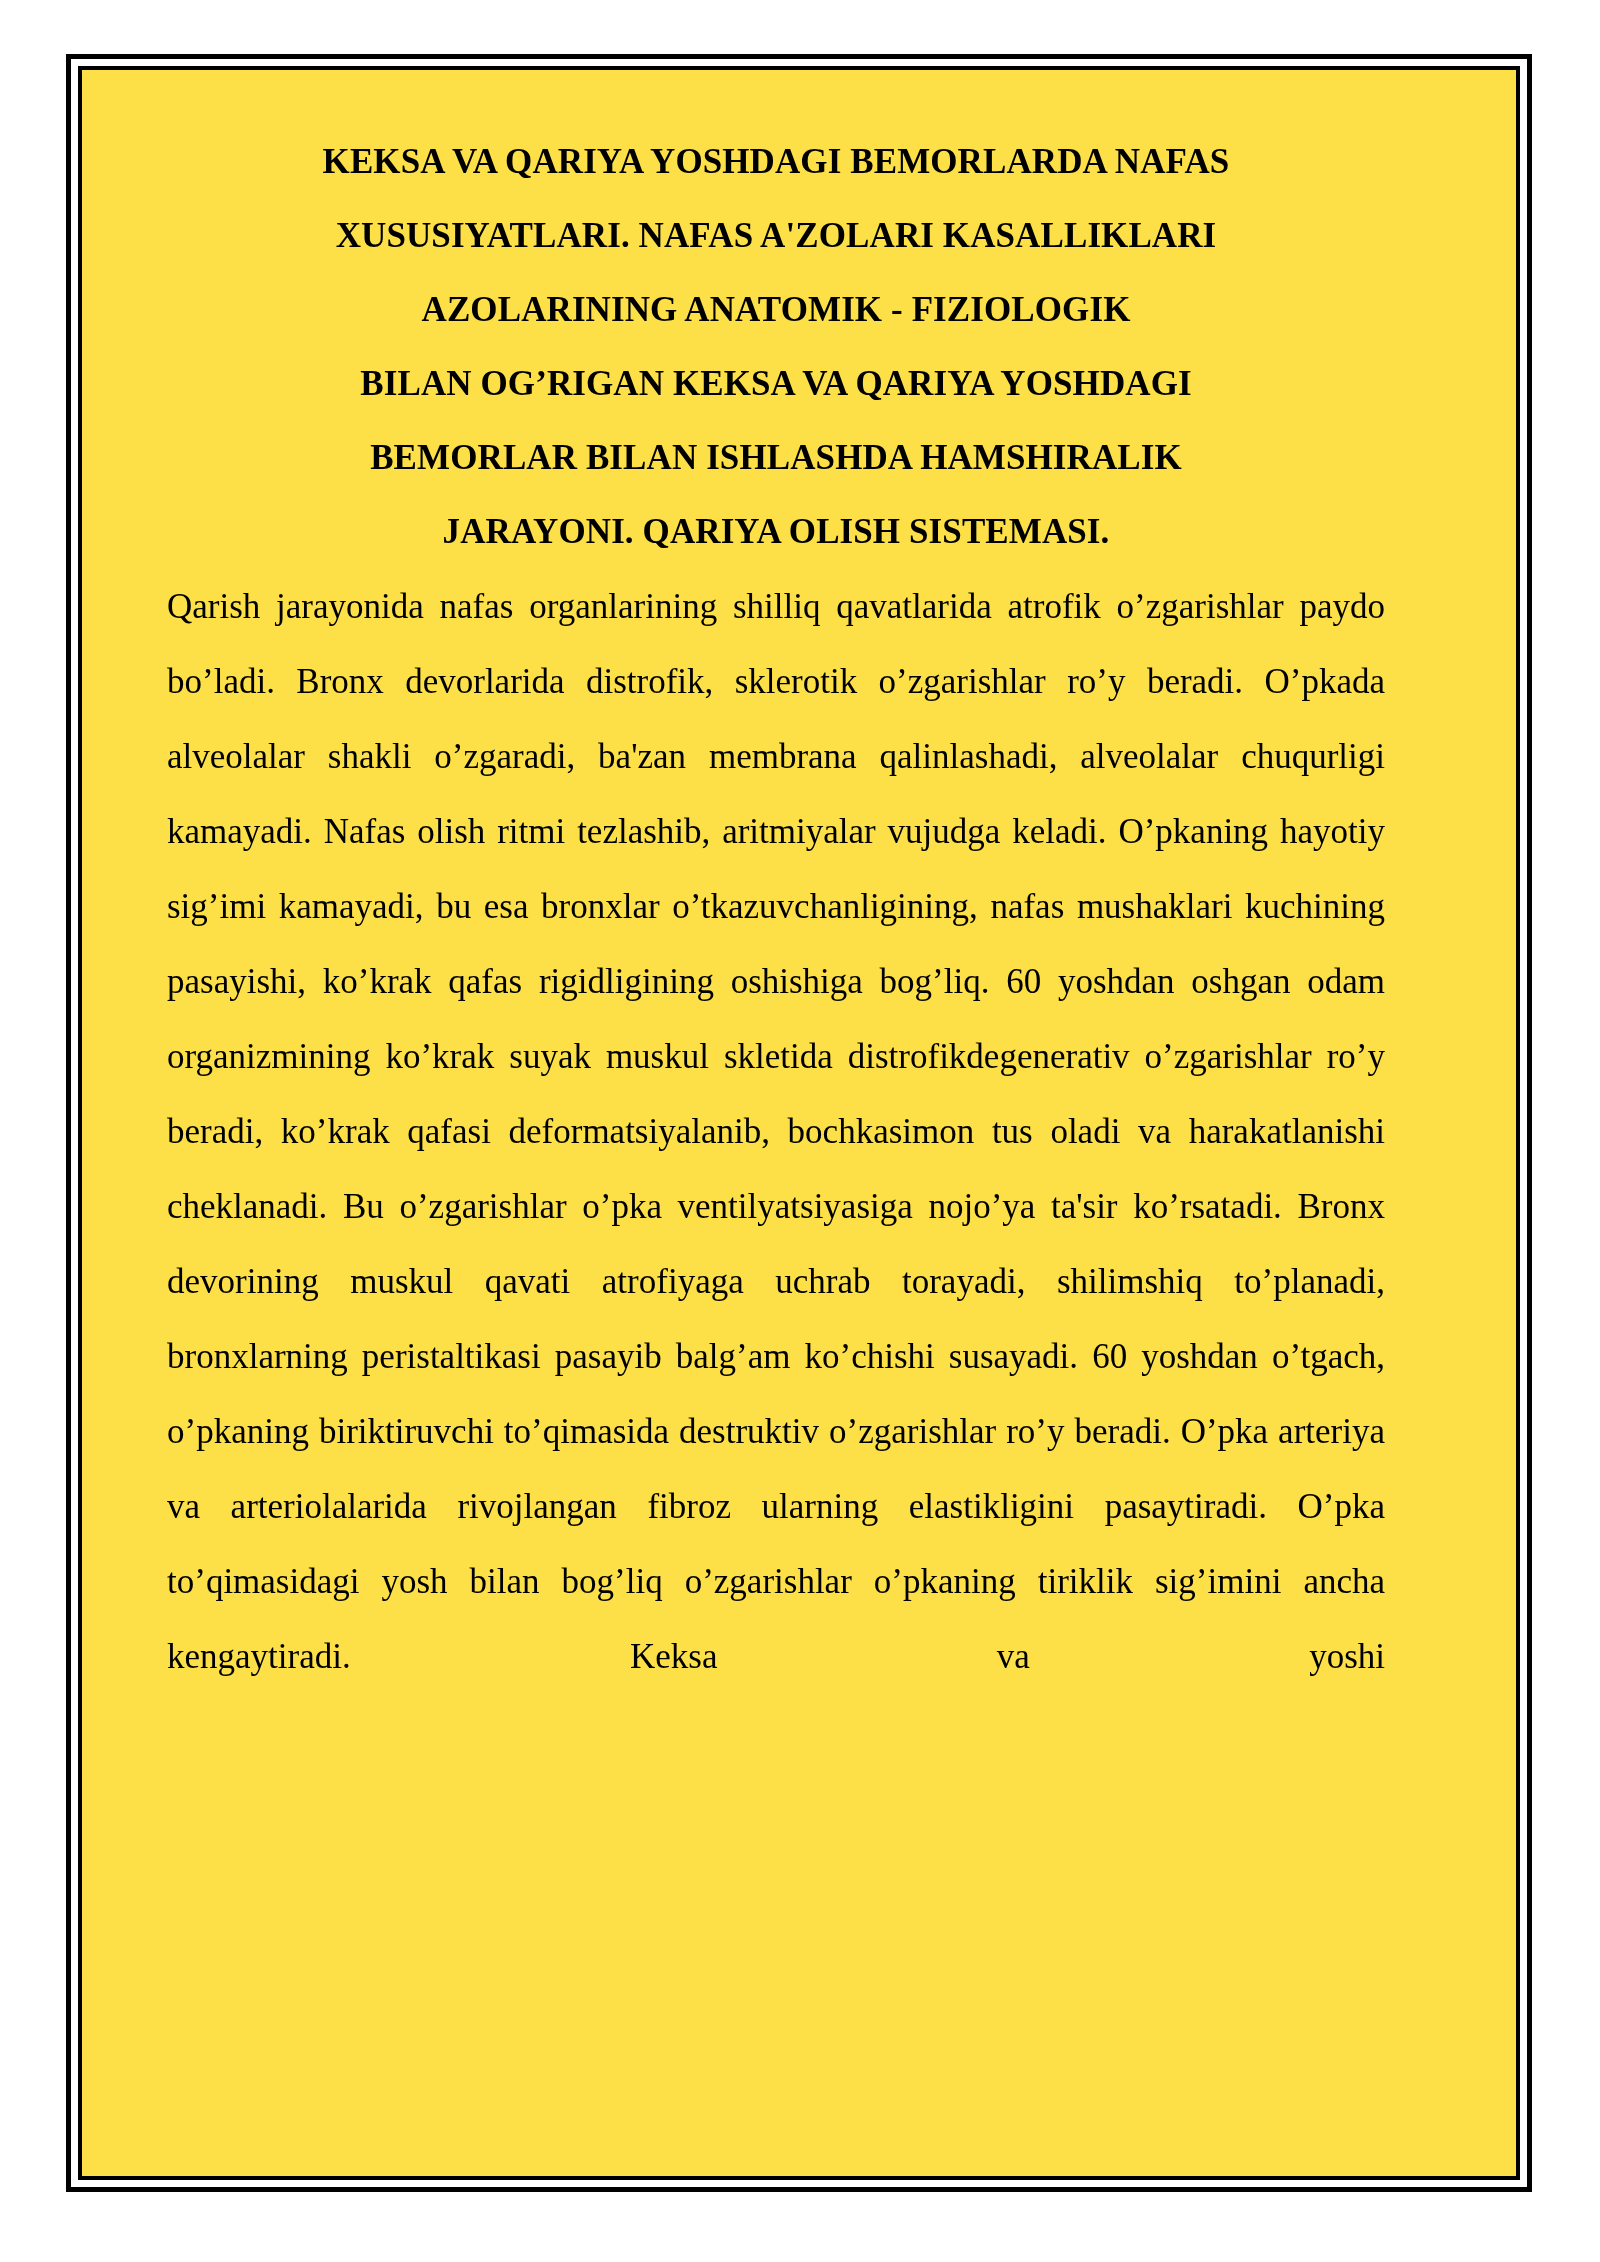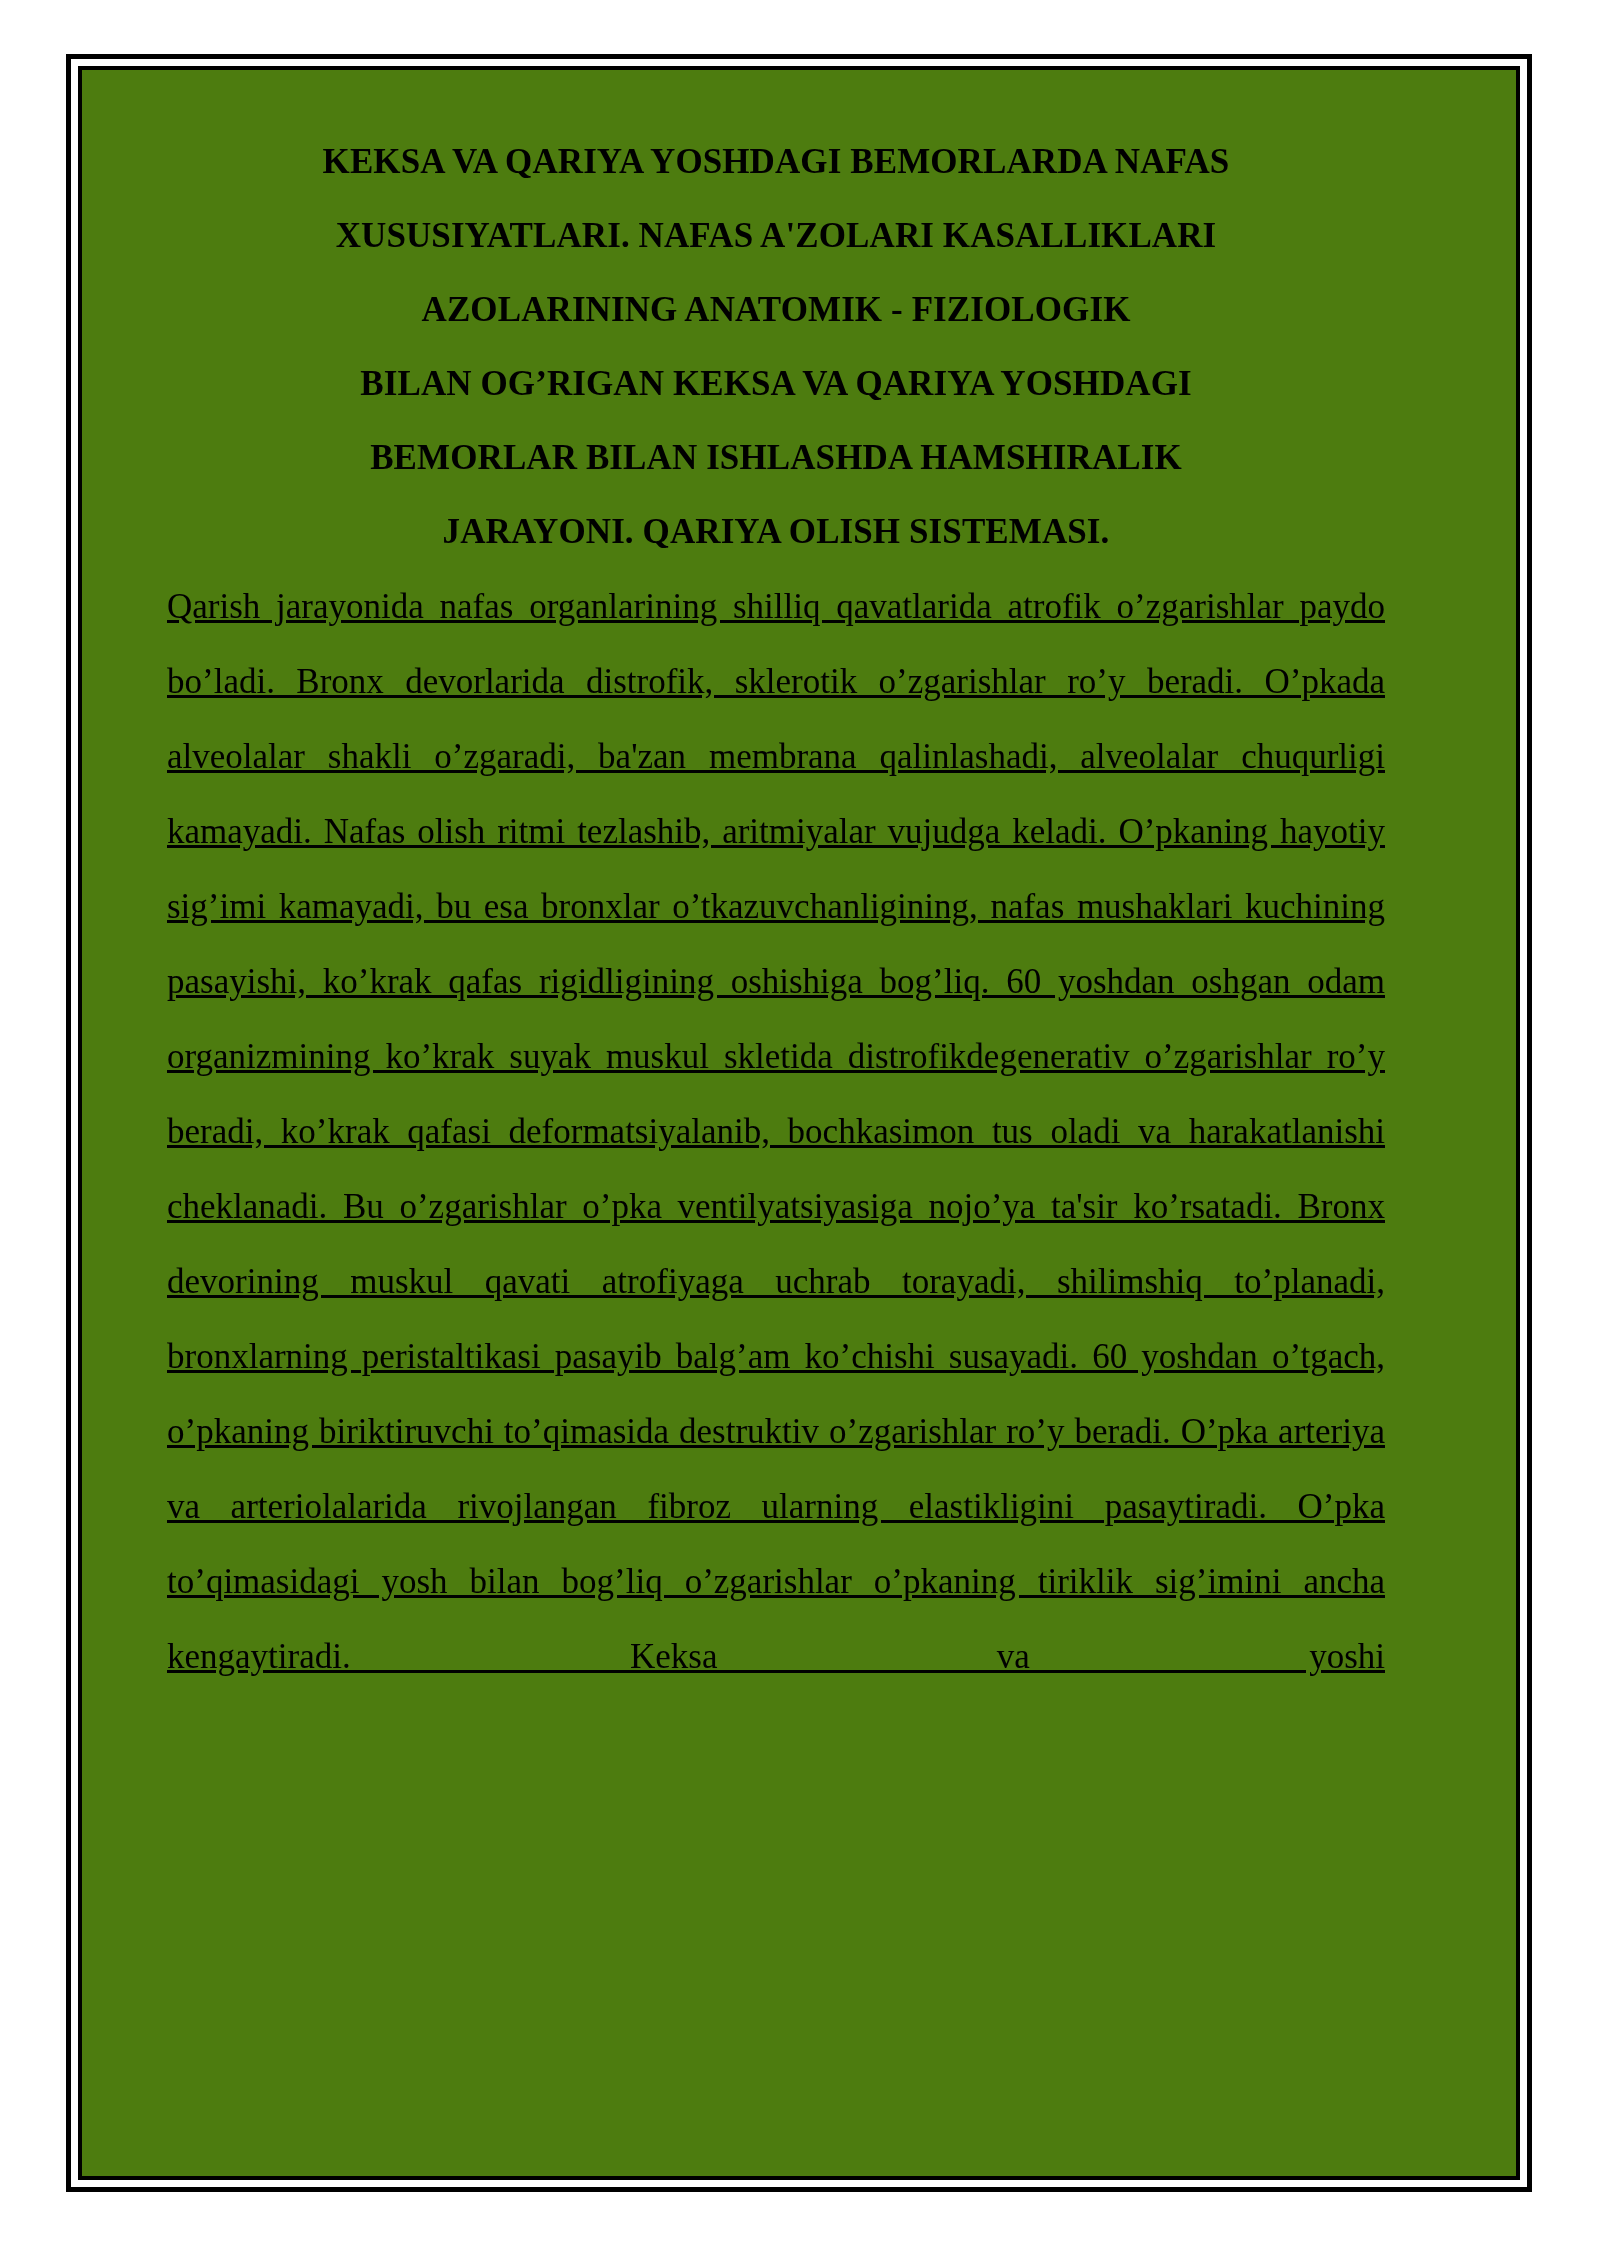--- a/index.html
+++ b/index.html
@@ -27,21 +27,21 @@
     background: #ffffff;
   }
   .page-inner {
     position: absolute;
     left: 7px;
     top: 7px;
     right: 7px;
     bottom: 7px;
     box-sizing: border-box;
     border: 4px solid #000000;
-    background: #4d7c0f;
+    background: #fde047;
   }
 
   
   .content {
     position: absolute;
     left: 85px;
     top: 55px;
     width: 1218px;
   }
 
@@ -63,21 +63,20 @@
   
   .body-text {
     margin: 0;
     padding: 0;
     font-size: 35px;
     line-height: 75px;
     text-align: justify;
     text-justify: inter-word;
     hyphens: none;
     word-spacing: 0.5px;
-    text-decoration: underline;
   }
   .body-text::after {
     content: "";
     display: inline-block;
     width: 100%;
   }
 </style>
 </head>
 <body>
 

